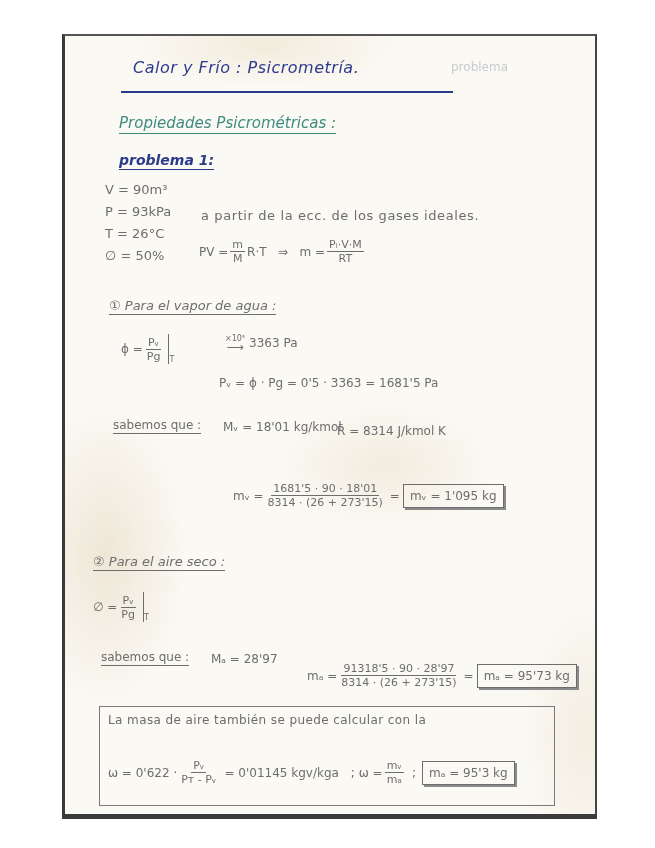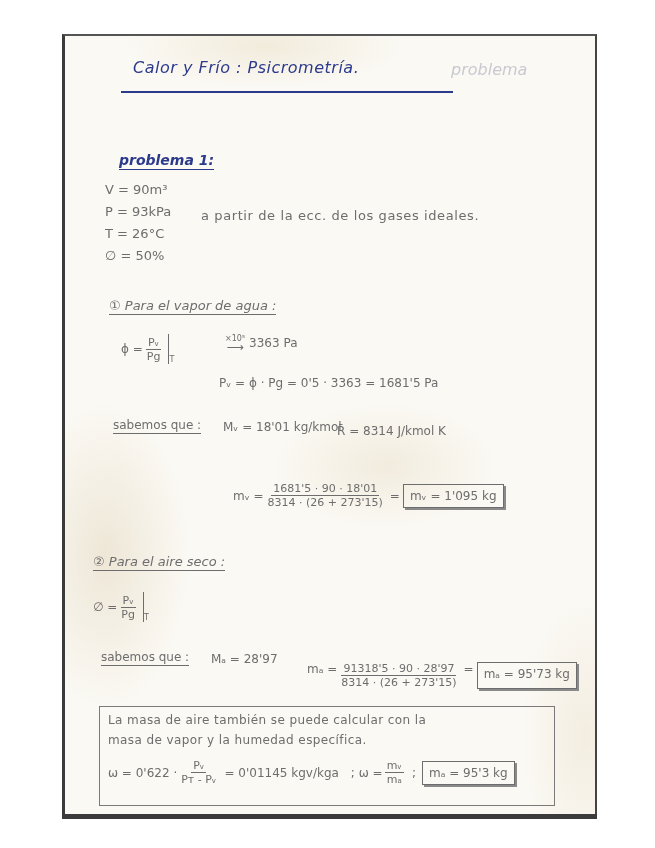--- a/index.html
+++ b/index.html
@@ -32,42 +32,55 @@
     .small { font-size: 12px; }
     .tiny { font-size: 8px; }
     .frac { display: inline-flex; flex-direction: column; align-items: center; vertical-align: middle; font-size: 11px; line-height: 13px; margin: 0 2px; }
     .frac .num { border-bottom: 1px solid #6d6d6d; padding: 0 2px; }
     .frac .den { padding: 0 2px; }
     .box { border: 1.5px solid #6d6d6d; padding: 4px 6px; box-shadow: 2px 2px 0 #8a8a8a; }
     .note-box {
       position: absolute; left: 34px; top: 670px; width: 454px; height: 98px;
       border: 1.5px solid #7a7a7a;
     }
-    .faint { color: #c9c9d2; font-size: 16px; font-style: italic; }
+    .faint { color: #c9c9d2; font-size: 12px; }
   </style>
 </head>
 <body>
 
 <div class="paper">
 
   <div class="hw faint" style="left:386px; top:24px;">problema</div>
 
   <div class="hw blue title" style="left:68px; top:22px;">Calor y Frío : Psicrometría.</div>
   <div class="title-ul" style="left:56px; top:55px; width:332px;"></div>
 
+  <div class="hw green sub ul" style="left:54px; top:78px;">Propiedades Psicrométricas :</div>
 
   <div class="hw blue sub ul" style="left:54px; top:116px; font-weight:bold; font-size:14px;">problema 1:</div>
 
   <div class="hw pencil body" style="left:40px; top:146px;">V = 90m³</div>
   <div class="hw pencil body" style="left:40px; top:168px;">P = 93kPa</div>
   <div class="hw pencil body" style="left:40px; top:190px;">T = 26°C</div>
   <div class="hw pencil body" style="left:40px; top:212px;">∅ = 50%</div>
 
   <div class="hw pencil body" style="left:136px; top:172px; letter-spacing:0.6px;">a partir de la ecc. de los gases ideales.</div>
 
+  <div class="hw pencil small" style="left:134px; top:202px; display:flex; align-items:center;">
+    <span>PV =</span>
+    <span class="frac">
+      <span class="num">m</span>
+      <span class="den">M</span>
+    </span>
+    <span style="white-space:pre;">R·T   ⇒   m =</span>
+    <span class="frac">
+      <span class="num">Pᵢ·V·M</span>
+      <span class="den">RT</span>
+    </span>
+  </div>
 
   <div class="hw pencil body ul" style="left:44px; top:262px; font-style:italic;">① Para el vapor de agua :</div>
 
   <div class="hw pencil small" style="left:56px; top:298px; display:flex; align-items:center;">
     <span>ϕ =</span>
     <span class="frac">
       <span class="num">Pᵥ</span>
       <span class="den">Pg</span>
     </span>
     <span style="border-left:1px solid #6d6d6d; height:30px; margin-left:4px;"></span>
@@ -107,33 +120,32 @@
       <span class="den">Pg</span>
     </span>
     <span style="border-left:1px solid #6d6d6d; height:30px; margin-left:4px;"></span>
     <span class="tiny" style="align-self:flex-end;">T</span>
   </div>
 
 
   <div class="hw pencil small ul" style="left:36px; top:614px;">sabemos que :</div>
   <div class="hw pencil small" style="left:146px; top:616px;">Mₐ = 28'97</div>
 
-  <div class="hw pencil small" style="left:242px; top:626px; display:flex; ">
+  <div class="hw pencil small" style="left:242px; top:626px; display:flex; align-items:center;">
     <span>mₐ =</span>
     <span class="frac">
       <span class="num">91318'5 · 90 · 28'97</span>
       <span class="den">8314 · (26 + 273'15)</span>
     </span>
     <span style="margin:0 3px;">=</span>
     <span class="box">mₐ = 95'73 kg</span>
   </div>
 
   <div class="note-box">
     <div class="hw pencil small" style="left:8px; top:6px; letter-spacing:0.4px;">La masa de aire también se puede calcular con la</div>
-    <div class="hw pencil small" style="left:8px; top:26px; letter-spacing:0.4px;">masa de vapor y la humedad específica.</div>
     <div class="hw pencil small" style="left:8px; top:52px; display:flex; align-items:center;">
       <span>ω = 0'622 ·</span>
       <span class="frac">
         <span class="num">Pᵥ</span>
         <span class="den">Pᴛ - Pᵥ</span>
       </span>
       <span style="margin-left:4px;">= 0'01145 kgv/kga</span>
       <span style="margin-left:12px;">;  ω =</span>
       <span class="frac">
         <span class="num">mᵥ</span>

